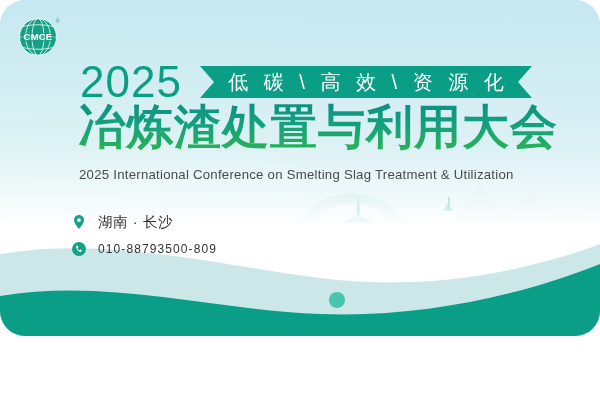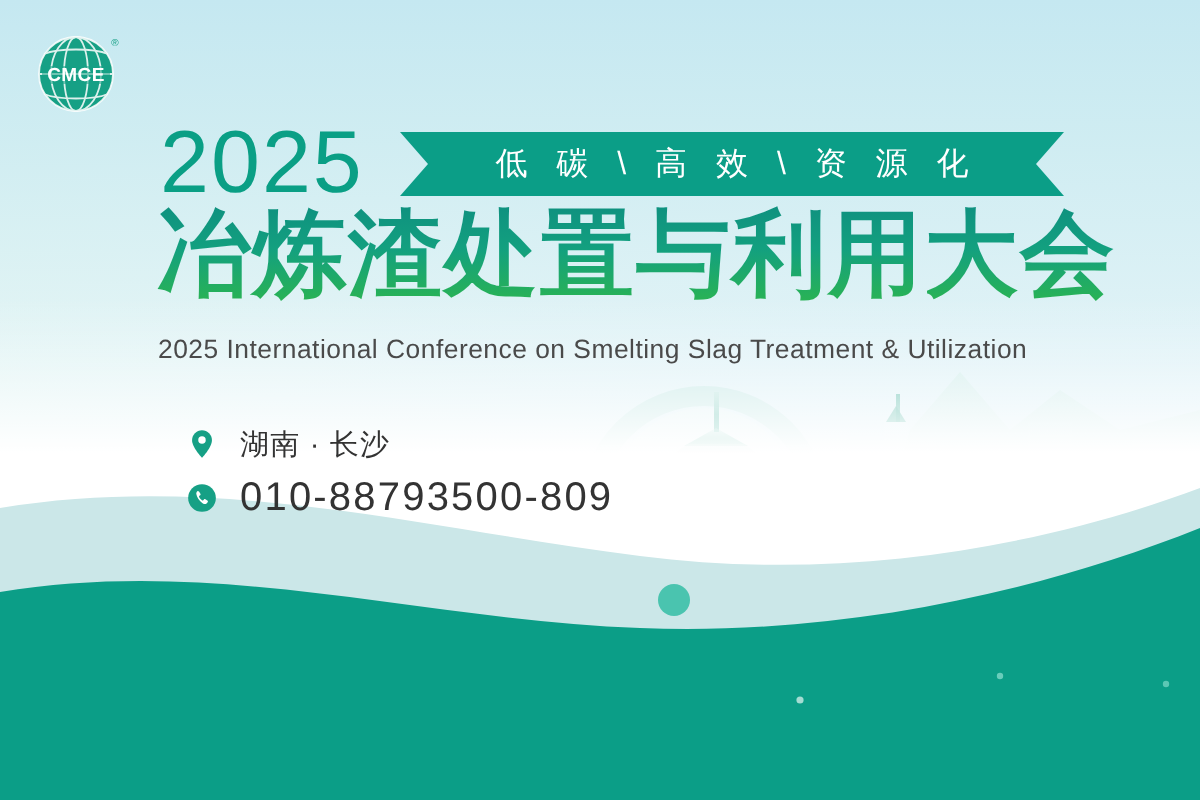--- a/index.html
+++ b/index.html
@@ -6,23 +6,24 @@
     margin: 0;
     padding: 0;
     background: #ffffff;
   }
   body {
     font-family: "Liberation Sans", sans-serif;
   }
   #banner {
     position: relative;
     width: 600px;
-    height: 400px;
+    height: 336px;
     overflow: hidden;
     background: #ffffff;
+    border-radius: 25px;
   }
 
   
   .bg-gradient {
     position: absolute;
     left: 0; top: 0;
     width: 600px; height: 400px;
     background:
       linear-gradient(to bottom,
         rgba(197,232,241,1) 0%,
@@ -76,21 +77,21 @@
     width: 332px; height: 32px;
   }
   .ribbon-text {
     position: absolute;
     left: 200px; top: 66px;
     width: 332px; height: 32px;
     display: flex;
     align-items: center;
     justify-content: center;
     color: #ffffff;
-    font-size: 16px;
+    font-size: 20px;
     letter-spacing: 5px;
     font-family: "Liberation Sans", sans-serif;
     text-indent: 5px;
   }
 
   .title-cn {
     position: absolute;
     left: 78px; top: 100px;
     font-size: 47px;
     line-height: 54px;
@@ -113,21 +114,21 @@
     color: #4a4a4a;
     letter-spacing: 0.25px;
     font-family: "Liberation Sans", sans-serif;
     white-space: nowrap;
     text-align: center;
   }
 
   
   .info {
     position: absolute;
-    left: 92px; top: 210px;
+    left: 70px; top: 210px;
   }
   .info-row {
     display: flex;
     align-items: center;
     height: 24px;
     margin-bottom: 3px;
   }
   .info-icon {
     width: 18px; height: 18px;
     margin-right: 10px;
@@ -138,21 +139,21 @@
   }
   .info-text {
     color: #333333;
     font-size: 14.5px;
     letter-spacing: 0.6px;
     font-family: "Liberation Sans", sans-serif;
     white-space: nowrap;
   }
   .info-text.phone {
     letter-spacing: 1.1px;
-    font-size: 20px;
+    font-size: 12px;
   }
 
   
   .waves {
     position: absolute;
     left: 0; top: 230px;
     width: 600px; height: 170px;
   }
 </style>
 </head>

